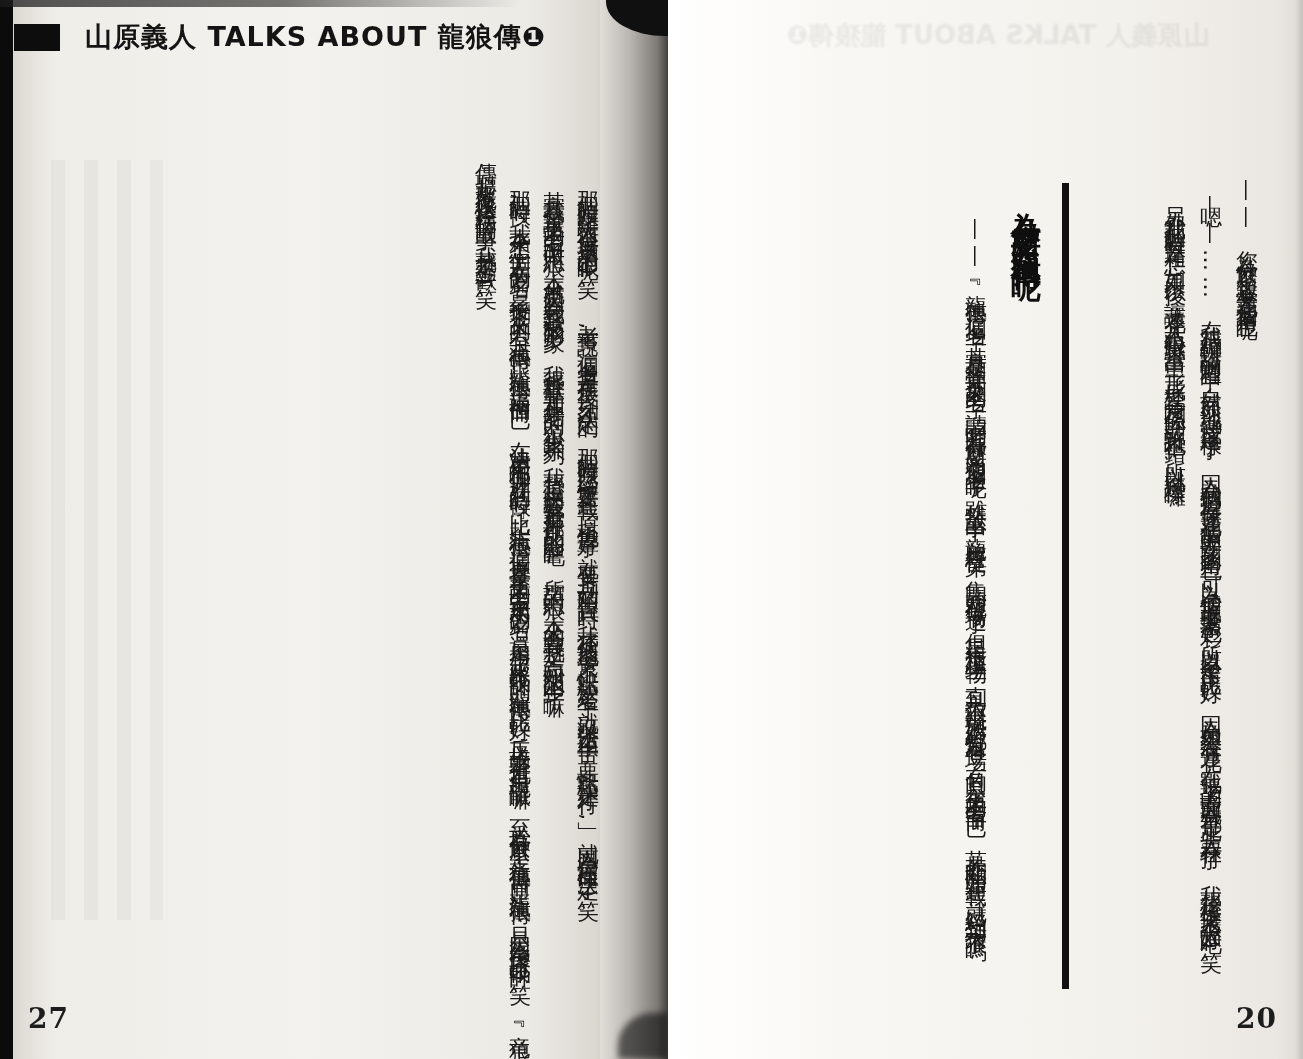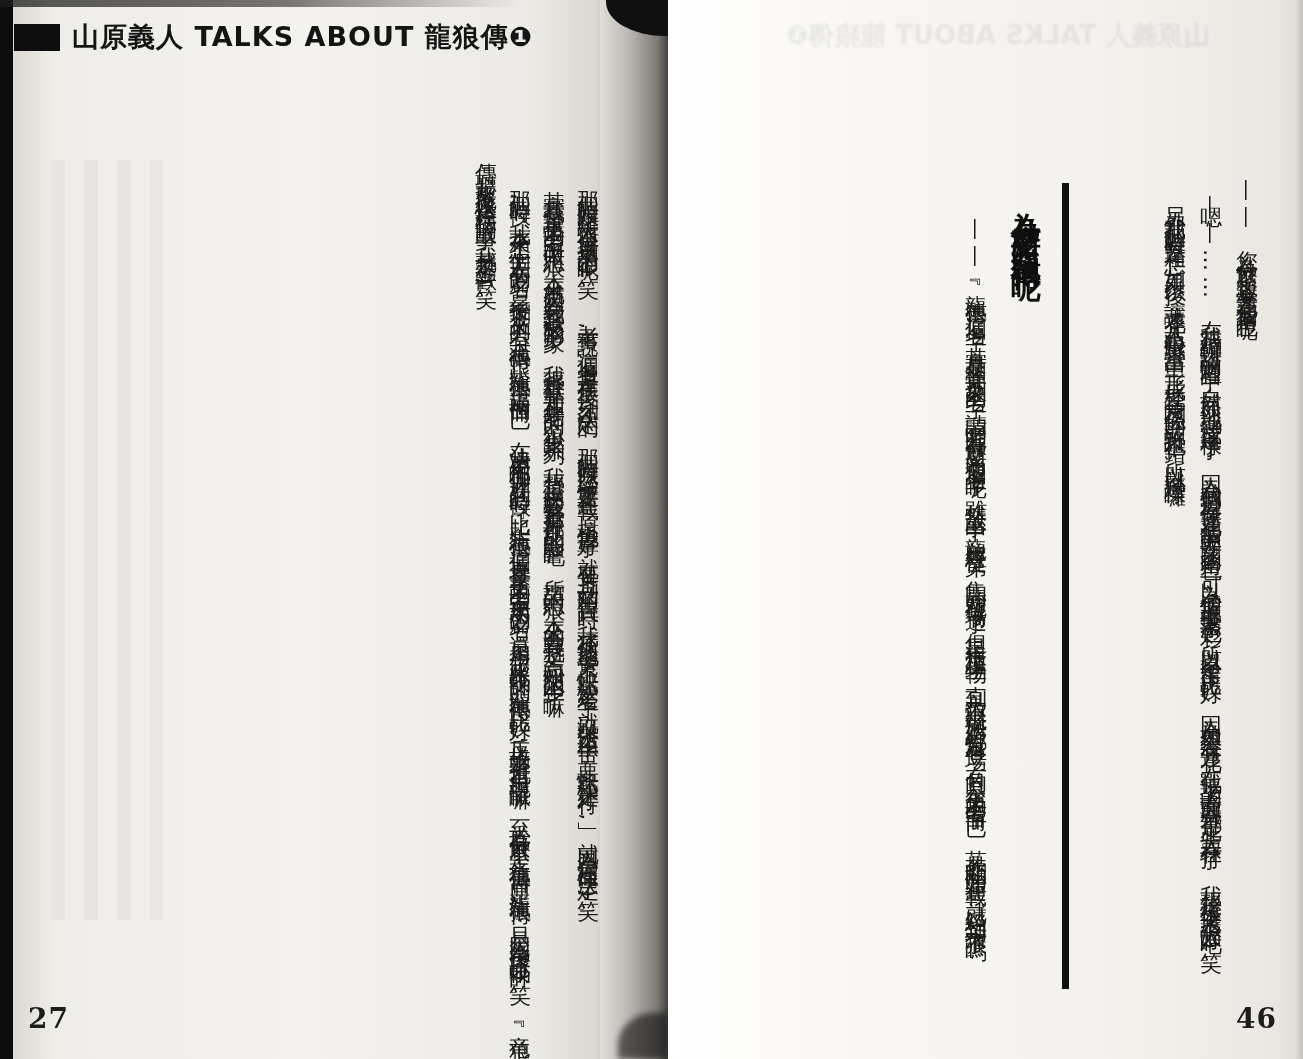--- a/index.html
+++ b/index.html
@@ -25,21 +25,21 @@
 
   
   .gutter{position:absolute;left:596px;top:0;width:72px;height:1059px;
     background:linear-gradient(to right,rgba(90,85,80,0) 0%,rgba(90,85,80,.30) 45%,rgba(62,59,55,.62) 85%,rgba(38,36,33,.85) 100%);}
   .gutter::before{content:"";position:absolute;top:0;right:0;width:62px;height:36px;
     background:#101010;border-radius:0 0 0 95%;}
   .gutter::after{content:"";position:absolute;bottom:0;right:0;width:50px;height:46px;
     background:rgba(12,12,12,.6);border-radius:70% 0 0 0;filter:blur(3px);}
 
   
-  .header{position:absolute;left:1px;top:19px;display:flex;align-items:center;gap:12px;white-space:nowrap;}
+  .header{position:absolute;left:1px;top:19px;display:flex;align-items:center;gap:25px;white-space:nowrap;}
   .header-block{width:46px;height:27px;background:#0d0d0d;flex:0 0 auto;}
   .header-title{font-size:27px;font-weight:bold;color:#141414;letter-spacing:1px;}
 
   
   .ghost-title{position:absolute;top:18px;left:118px;transform:scaleX(-1);
     opacity:.07;filter:blur(1px);font-size:26px;font-weight:bold;color:#222;white-space:nowrap;}
   .ghost-cols{position:absolute;left:38px;top:160px;width:112px;height:760px;opacity:1;
     background:repeating-linear-gradient(to right,rgba(70,70,70,.05) 0 14px,rgba(0,0,0,0) 14px 33px);}
 
   
@@ -88,19 +88,19 @@
   <div class="page page-right">
     <div class="ghost-title">山原義人 TALKS ABOUT 龍狼傳❶</div>
     <div class="vtext right-text">
       <p class="para q1">——您為什麼不想放棄蓮花這個角色呢?</p>
       <p class="para indent">嗯——……在我跟編輯討論的過程中,自然而然地就變成這樣子了。因為我們覺得像蓮花這個中國女孩的角色,可以為這個故事增添色彩,所以還是留下比較好。因為如果沒有蓮花,在戰場上的畫面就全都是一些大叔在打了。我想這樣子應該不太好吧(笑)。</p>
       <p class="para indent">另外我那個時候是在想,如果以後,讓蓮花介入志狼跟真澄當中,形成一種三角關係的話或許也不錯,所以就這樣囉。</p>
       <span class="section-bar"></span>
       <h2 class="section-title">為什麼要叫『龍狼傳』呢?</h2>
       <p class="para q2">——『龍狼傳』這個名字,其實是個非常抽象的名字,請問老師為什麼要叫這個名字呢?雖然故事中,龍曾經從第1集開始就登場過了,但是狼這種生物,一直到大狼出現前始終都沒有登場,有的只是主角的名字而已。莫非您剛開始連載,就已經想到大狼了嗎?</p>
     </div>
-    <div class="pagenum pagenum-right">46</div>
+    <div class="pagenum pagenum-right">20</div>
   </div>
 
   <div class="edge-left"></div>
   <div class="edge-top"></div>
   <div class="edge-right"></div>
 </div>
 
 </body></html>

